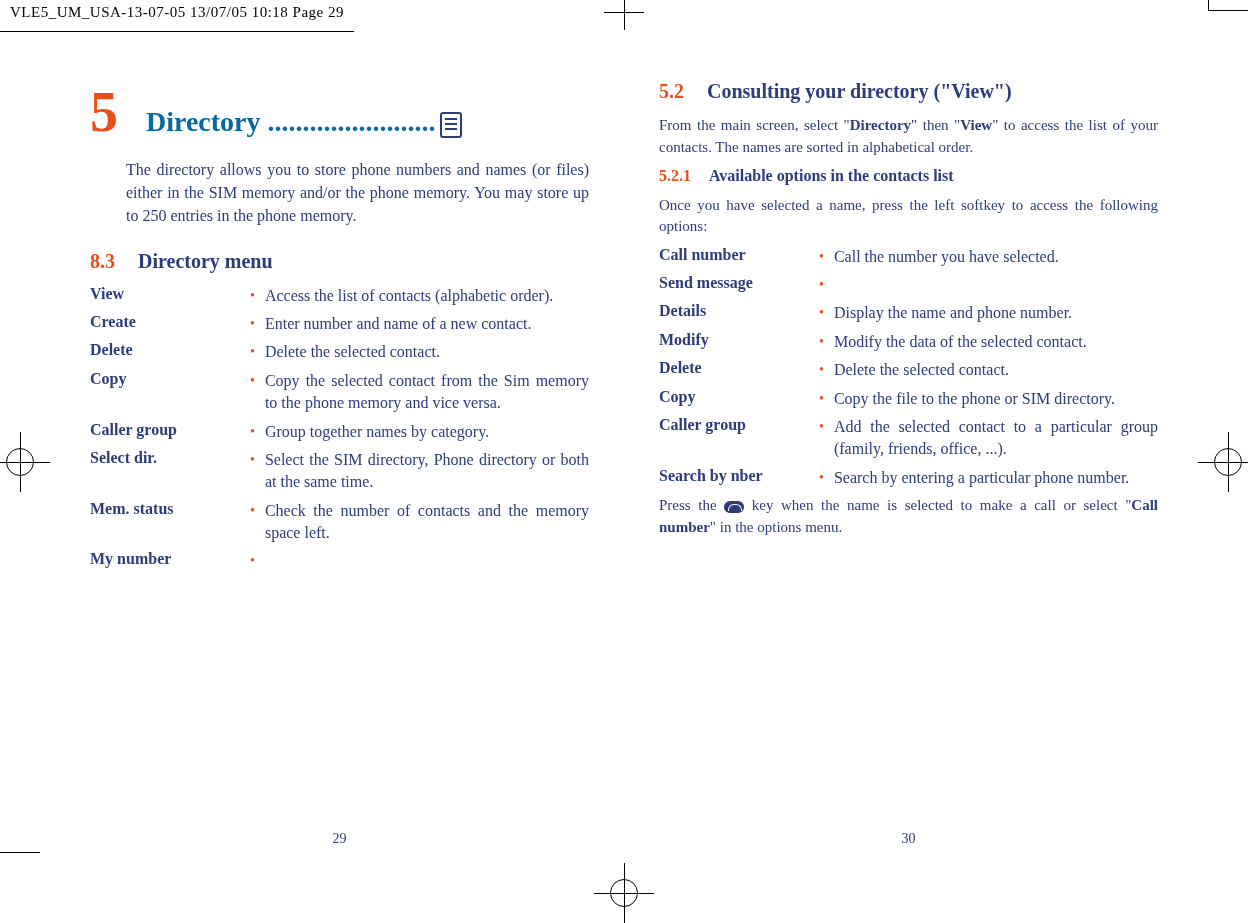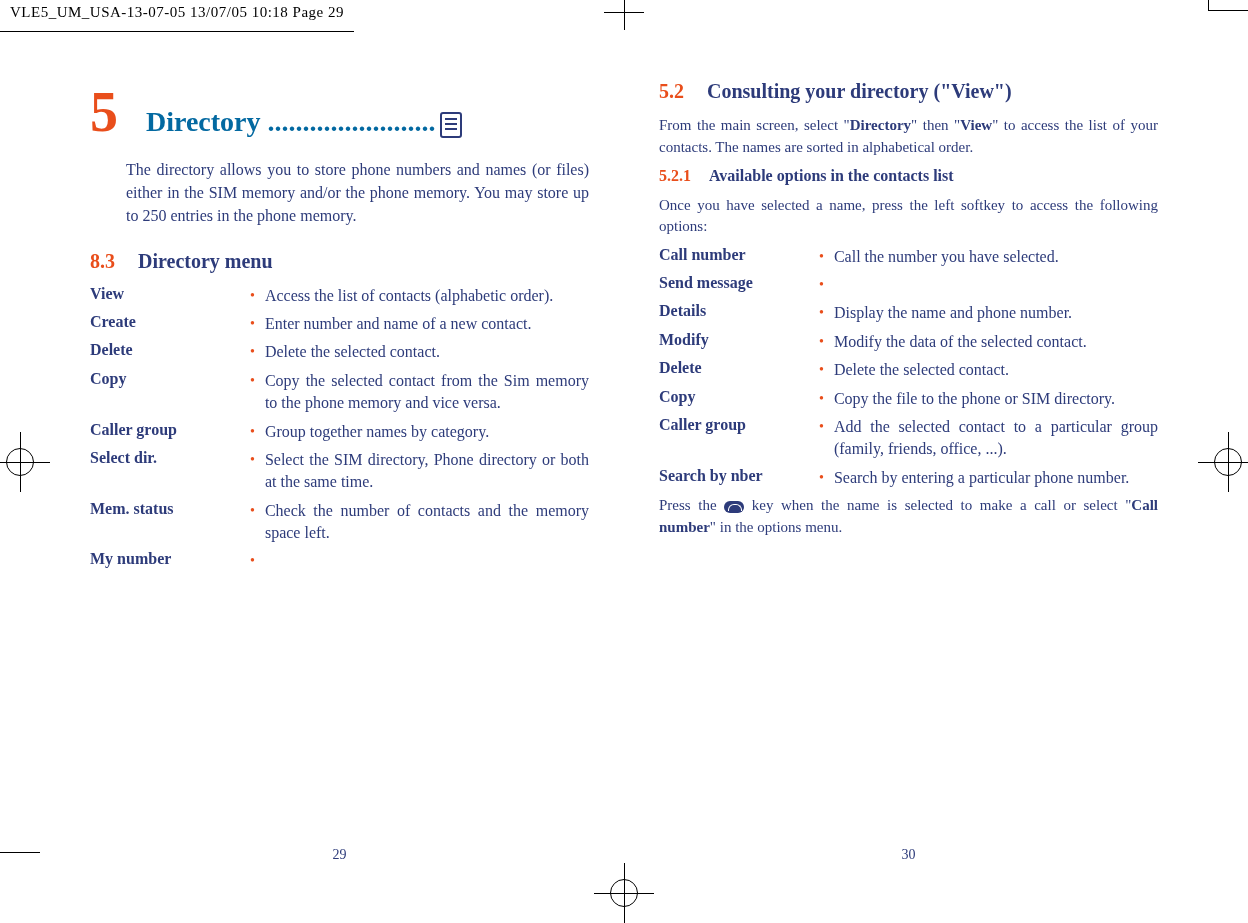--- a/index.html
+++ b/index.html
@@ -188,21 +188,21 @@
     margin-bottom: 10px;
   }
   .sub-head .sub-title { color: #2d3b7a; margin-left: 14px; }
   .body-text { font-size: 15px; line-height: 1.45; margin-bottom: 8px; text-align: justify; }
   .dl { display: flex; margin-bottom: 6px; align-items: flex-start; }
   .dl .term { font-weight: bold; width: 160px; flex-shrink: 0; font-size: 16px; }
   .dl .bullet { color: #e94e1b; margin-right: 10px; font-size: 14px; line-height: 22px; }
   .dl .desc { font-size: 16px; line-height: 1.4; flex: 1; text-align: justify; }
   .page-num {
     position: absolute;
-    bottom: 0;
+    bottom: 16px;
     left: 50%;
     transform: translateX(-50%);
     font-size: 14px;
     color: #2d3b7a;
   }
   .phone-key {
     display: inline-block;
     width: 20px; height: 12px;
     background: #2d3b7a;
     border-radius: 6px;

